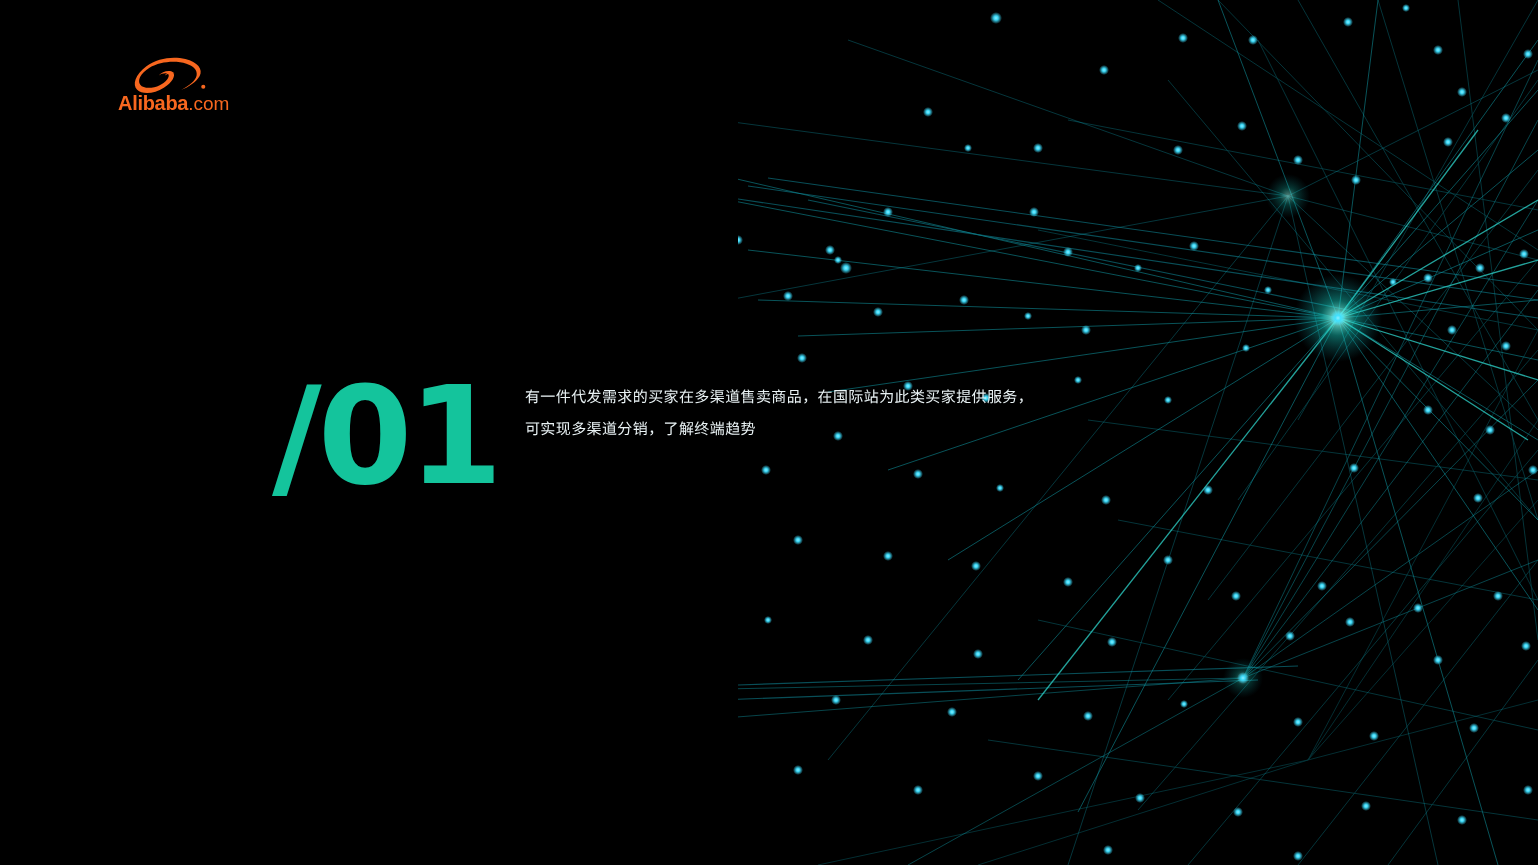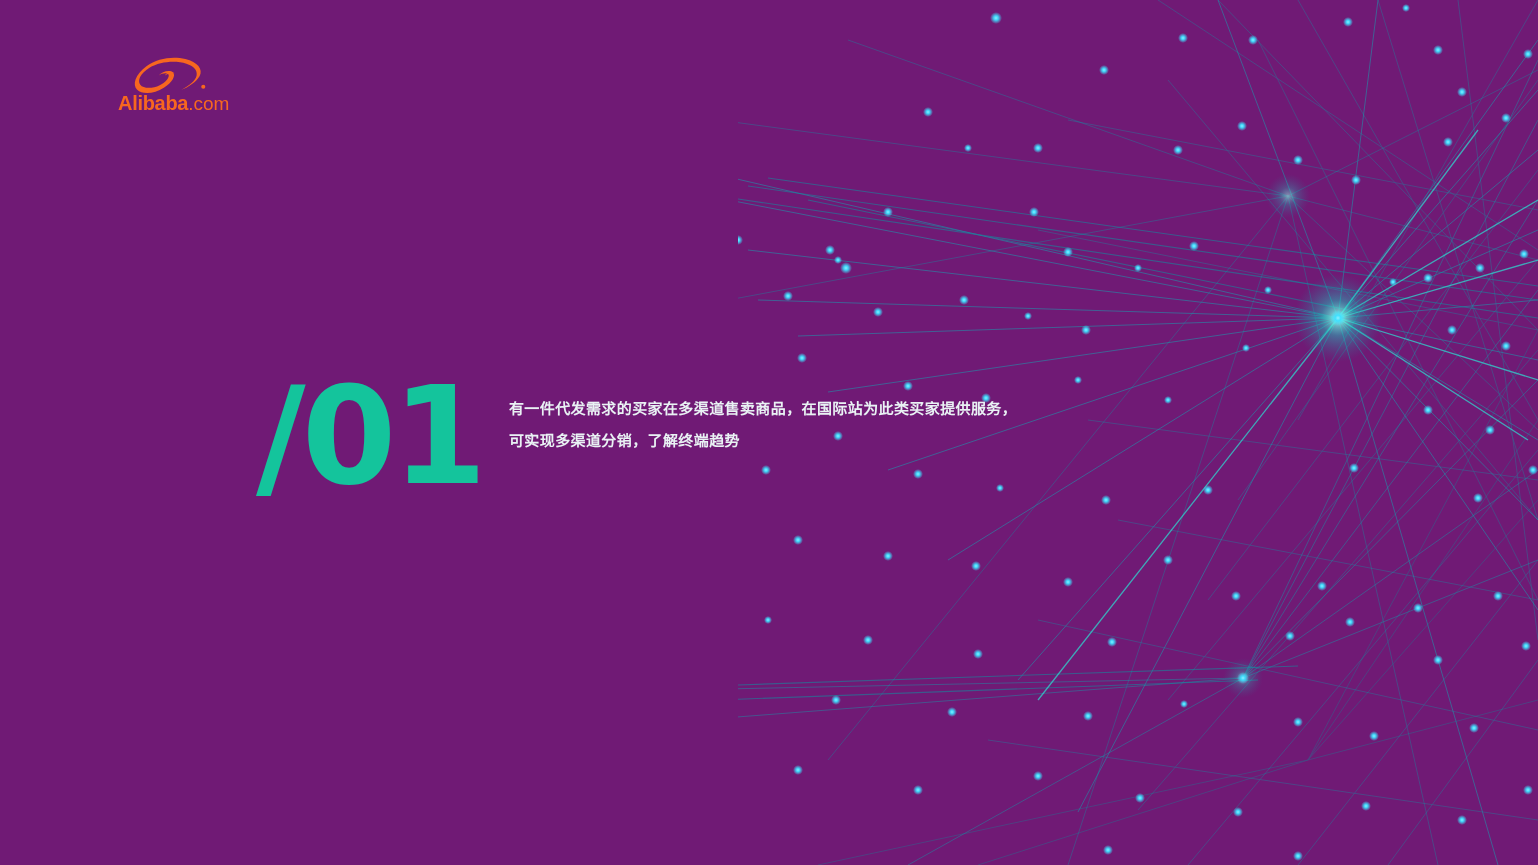--- a/index.html
+++ b/index.html
@@ -5,21 +5,21 @@
 <style>
   html, body {
     margin: 0;
     padding: 0;
     background: #010f1c;
   }
   #slide {
     position: relative;
     width: 1538px;
     height: 865px;
-    background: #701a75;
+    background: #000000;
     overflow: hidden;
     font-family: "Liberation Sans", "DejaVu Sans", sans-serif;
   }
 
   
   #network-art {
     position: absolute;
     top: 0;
     right: 0;
     width: 800px;
@@ -66,21 +66,21 @@
     font-family: "Liberation Sans", "DejaVu Sans", sans-serif;
     font-weight: normal;
     font-size: 19px;
     color: #f7671f;
     letter-spacing: 0px;
   }
 
   
   #headline-block {
     position: absolute;
-    left: 256px;
+    left: 272px;
     top: 368px;
     display: flex;
     align-items: flex-start;
   }
   #section-number {
     font-family: "DejaVu Sans", "Liberation Sans", sans-serif;
     font-weight: bold;
     font-size: 136px;
     line-height: 0.95;
     color: #14c49c;
@@ -95,24 +95,24 @@
   #section-title {
     font-family: "DejaVu Sans", "Liberation Sans", sans-serif;
     font-weight: bold;
     font-size: 37px;
     line-height: 1.15;
     color: #ffffff;
     letter-spacing: 1px;
     white-space: nowrap;
   }
   #section-subtitle {
-    margin-top: 16px;
+    margin-top: 4px;
     font-family: "DejaVu Sans", "Liberation Sans", sans-serif;
     font-size: 15px;
-    font-weight: bold;
+    font-weight: normal;
     line-height: 2.1;
     color: #e9f2f4;
     letter-spacing: 0.4px;
     max-width: 522px;
   }
 </style>
 </head>
 <body>
 
 <div id="slide">

